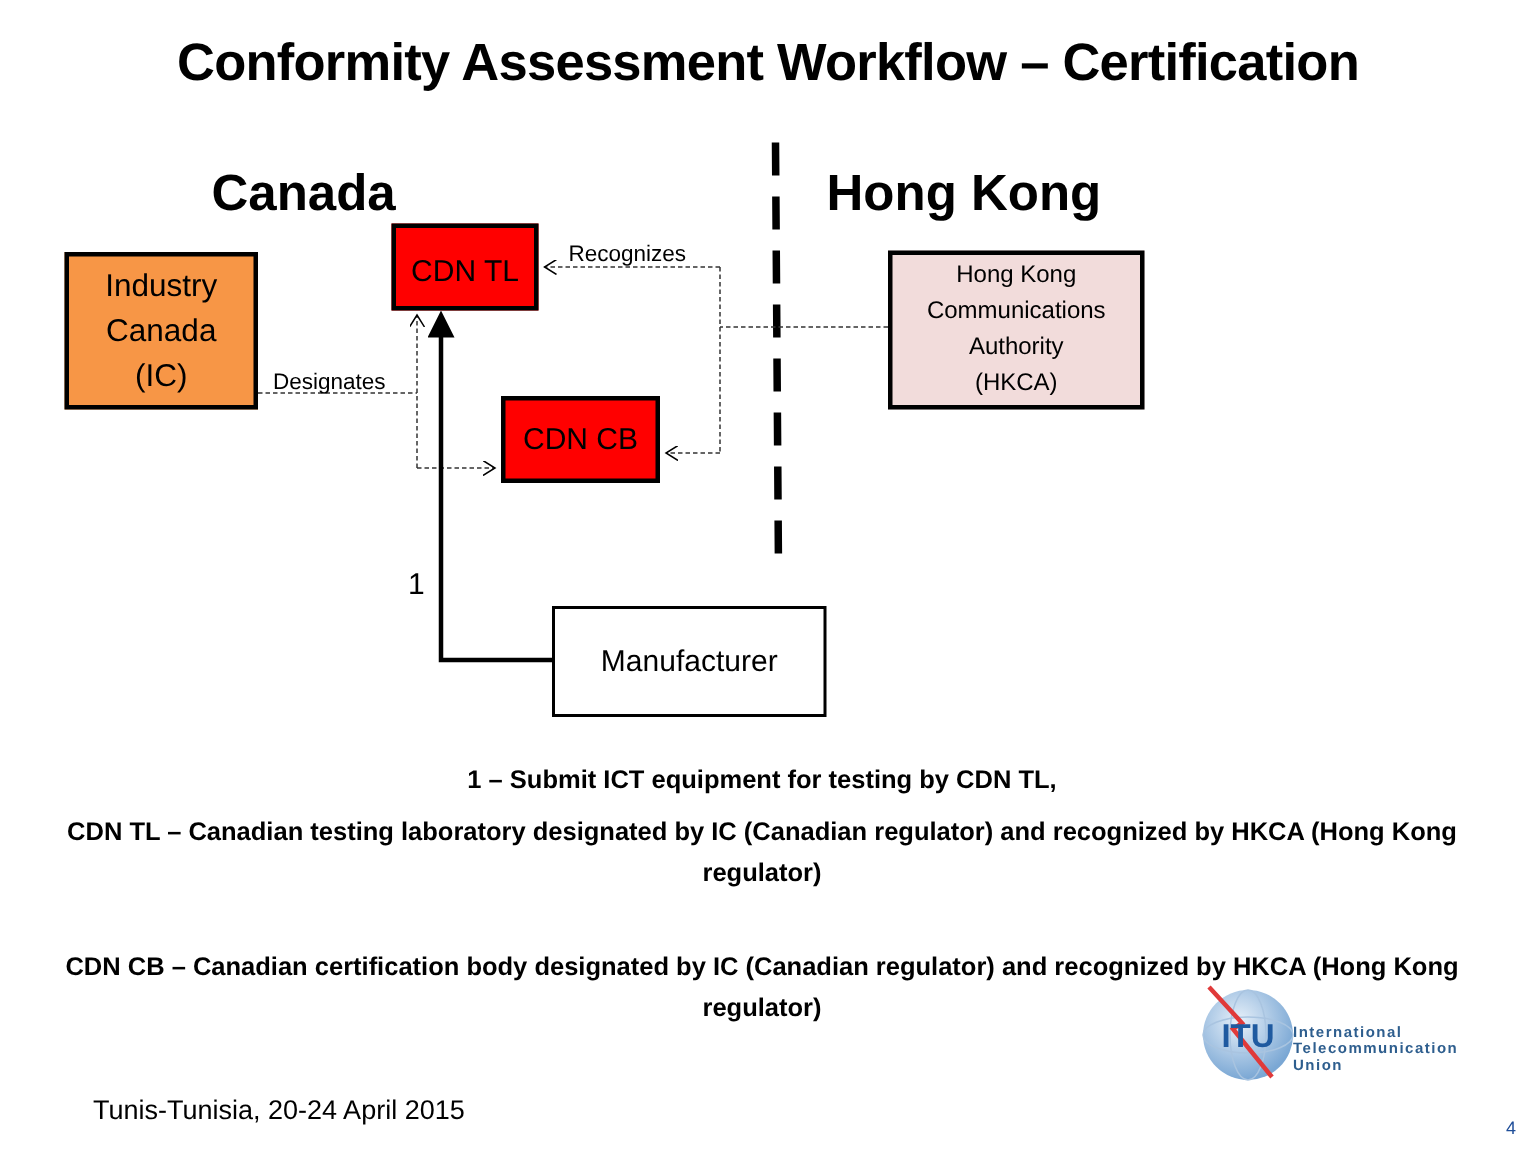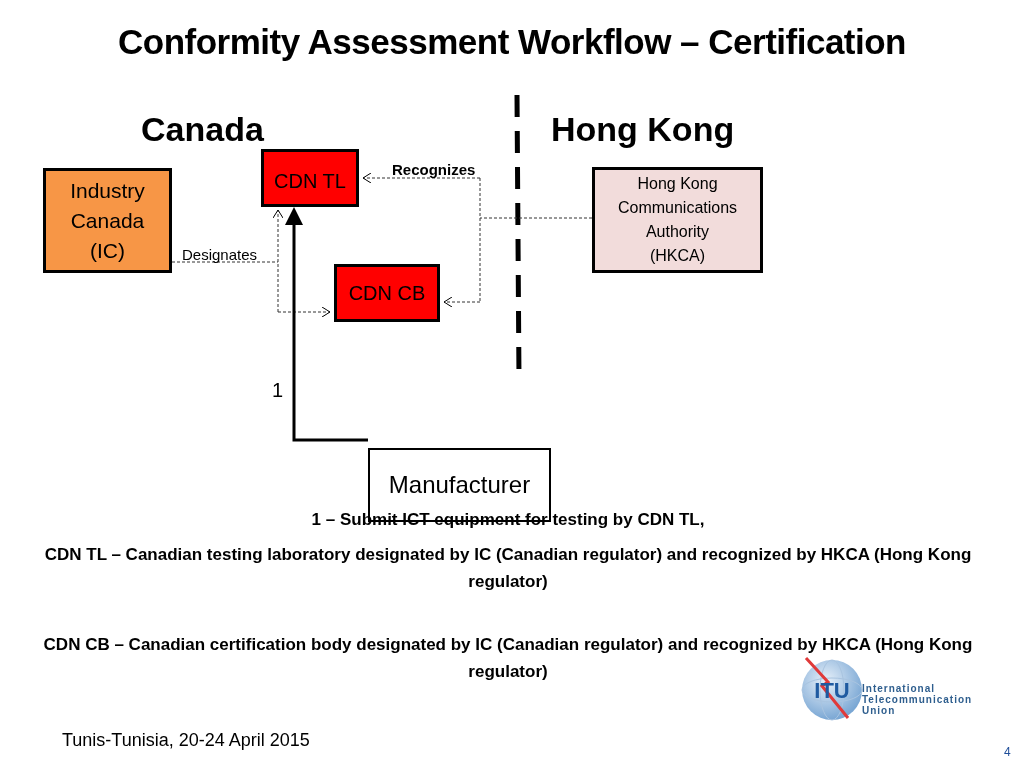--- a/index.html
+++ b/index.html
@@ -15,21 +15,21 @@
   .region { font-size: 34px; font-weight: bold; }
   .box {
     position: absolute; box-sizing: border-box; border: 3px solid #000000;
     display: flex; align-items: center; justify-content: center; text-align: center;
   }
   .box-ic { left: 43px; top: 168px; width: 129px; height: 105px; background: #f79646; font-size: 21px; line-height: 30px; }
   .box-red { background: #ff0000; font-size: 20px; justify-content: center; }
   .box-tl { left: 261px; top: 149px; width: 98px; height: 58px; align-items: flex-start; padding-top: 18px; }
   .box-cb { left: 334px; top: 264px; width: 106px; height: 58px; }
   .box-hk { left: 592px; top: 167px; width: 171px; height: 106px; background: #f2dcdb; font-size: 16px; line-height: 24px; }
-  .box-mfr { left: 368px; top: 404px; width: 183px; height: 74px; background: #fff; font-size: 24px; border-width: 2px; margin-top: 44px; }
+  .box-mfr { left: 368px; top: 404px; width: 183px; height: 74px; background: #fff; font-size: 20px; border-width: 2px; }
   .lbl { font-size: 15px; }
   .note { left: 38px; font-size: 17px; font-weight: bold; line-height: 27px; width: 940px; text-align: center; }
   .footer { left: 62px; top: 730px; font-size: 18px; }
   .pagenum { left: 1004px; top: 745px; font-size: 12px; color: #1f4e99; }
   .itu-text { left: 862px; top: 683px; font-size: 10px; font-weight: bold; color: #2e5e8e; line-height: 11px; letter-spacing: 1px; }
   svg.overlay { position: absolute; left: 0; top: 0; }
 </style>
 </head>
 <body>
 
@@ -85,21 +85,21 @@
     <div>Authority</div>
     <div>(HKCA)</div>
   </div>
 </div>
 
 <div class="box box-mfr">
   <span>Manufacturer</span>
 </div>
 
 <div class="abs lbl" style="left:182px; top:246px;">Designates</div>
-<div class="abs lbl" style="left:392px; top:161px;font-weight:bold;">Recognizes</div>
+<div class="abs lbl" style="left:379px; top:161px;">Recognizes</div>
 <div class="abs" style="left:272px; top:379px; font-size:20px;">1</div>
 
 <div class="abs note" style="top:506px;">1 – Submit ICT equipment for testing by CDN TL,</div>
 <div class="abs note" style="top:541px;">CDN TL – Canadian testing laboratory designated by IC (Canadian regulator) and recognized by HKCA (Hong Kong regulator)</div>
 <div class="abs note" style="top:631px;">CDN CB – Canadian certification body designated by IC (Canadian regulator) and recognized by HKCA (Hong Kong regulator)</div>
 
 <svg class="abs" style="left:798px; top:656px;" width="66" height="70">
   <defs>
     <radialGradient id="g" cx="40%" cy="35%" r="65%">
       <stop offset="0%" stop-color="#e8f1fa"></stop>

